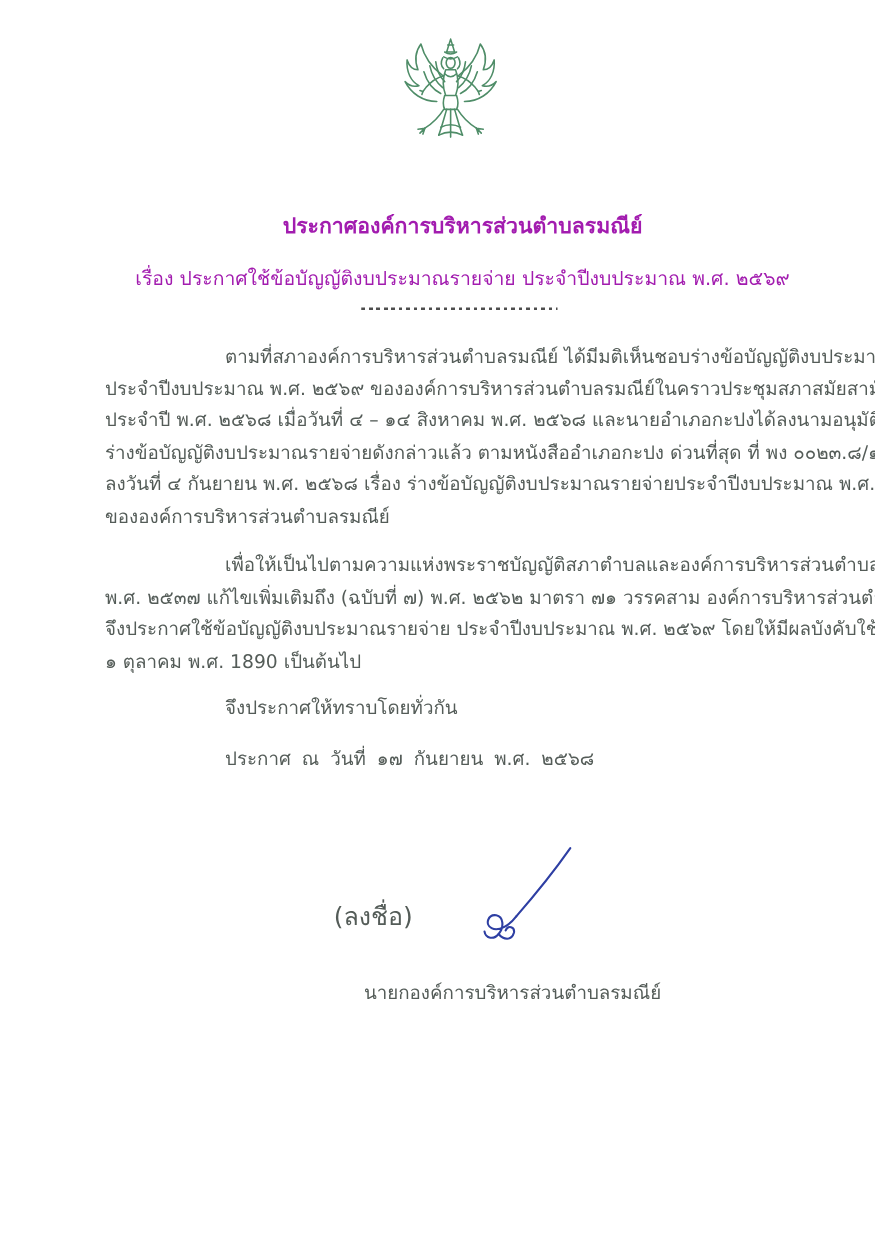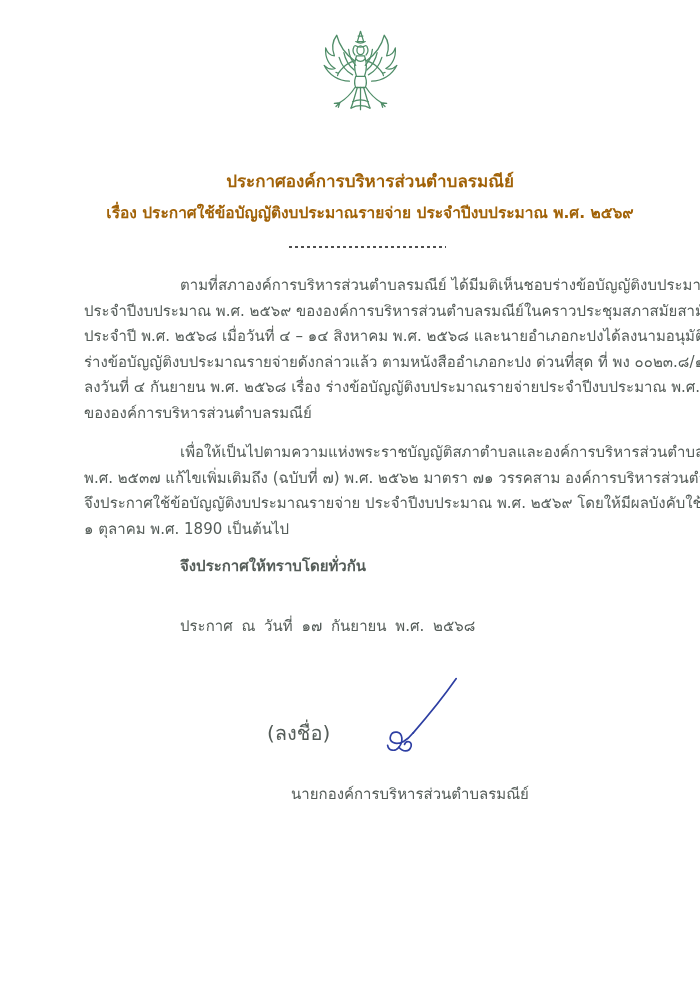--- a/index.html
+++ b/index.html
@@ -15,33 +15,33 @@
   .emblem {
     position: absolute;
     left: 313px; top: 26px;
     width: 95px; height: 104px;
   }
   .heading-block {
     position: absolute;
     left: 90px; top: 169px;
     width: 560px;
     text-align: center;
-    color: #a16207;
+    color: #a21caf;
   }
   .doc-title {
     font-size: 17px;
     font-weight: 600;
     line-height: 24px;
     white-space: nowrap;
   }
   .doc-subject {
     font-size: 15.5px;
-    font-weight: 700;
+    font-weight: 400;
     line-height: 24px;
-    margin-top: 8px;
+    margin-top: 18px;
     white-space: nowrap;
   }
   .separator {
     position: absolute;
     left: 289px; top: 246px;
     width: 157px; height: 2px;
     background: repeating-linear-gradient(90deg, #4e4e4e 0 3px, transparent 3px 6px);
   }
   .para {
     position: absolute;
@@ -52,29 +52,27 @@
   }
   .para .line { white-space: nowrap; }
   .indent { padding-left: 96px; }
   .p1 { top: 273px; }
   .p2 { top: 440px; }
   .closing-line {
     position: absolute;
     left: 180px; top: 554px;
     font-size: 15px;
     white-space: nowrap;
-    font-weight: bold;
   }
   .date-line {
     position: absolute;
     left: 180px; top: 595px;
     font-size: 15px;
     word-spacing: 4px;
     white-space: nowrap;
-    margin-top: 19px;
   }
   .sign-label {
     position: absolute;
     left: 267px; top: 717px;
     font-size: 20px;
   }
   .signature-svg {
     position: absolute;
     left: 366px; top: 676px;
     width: 94px; height: 86px;

